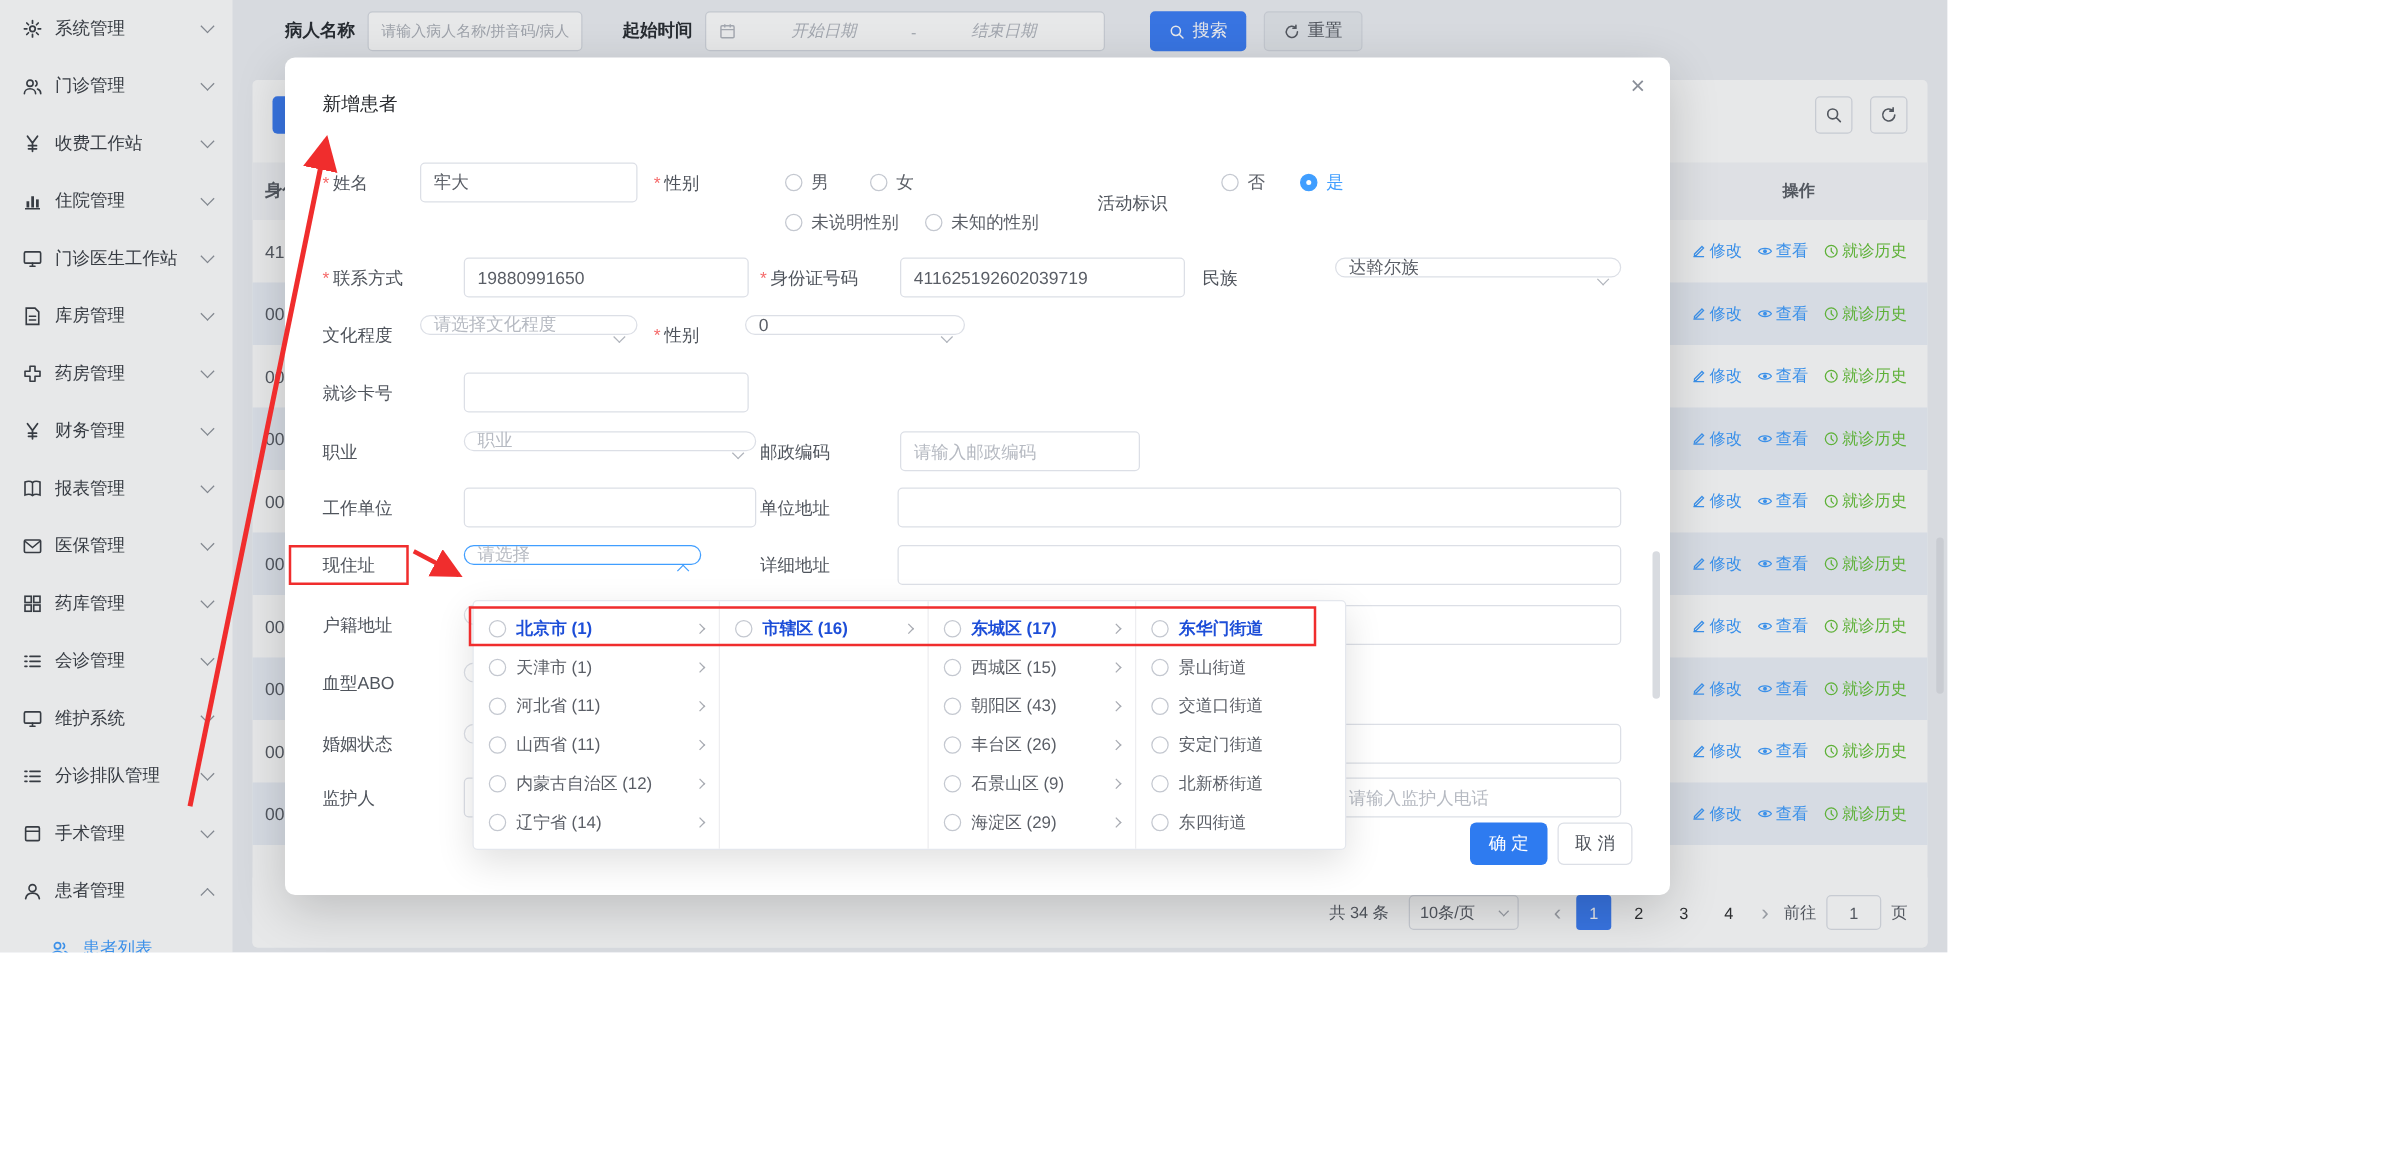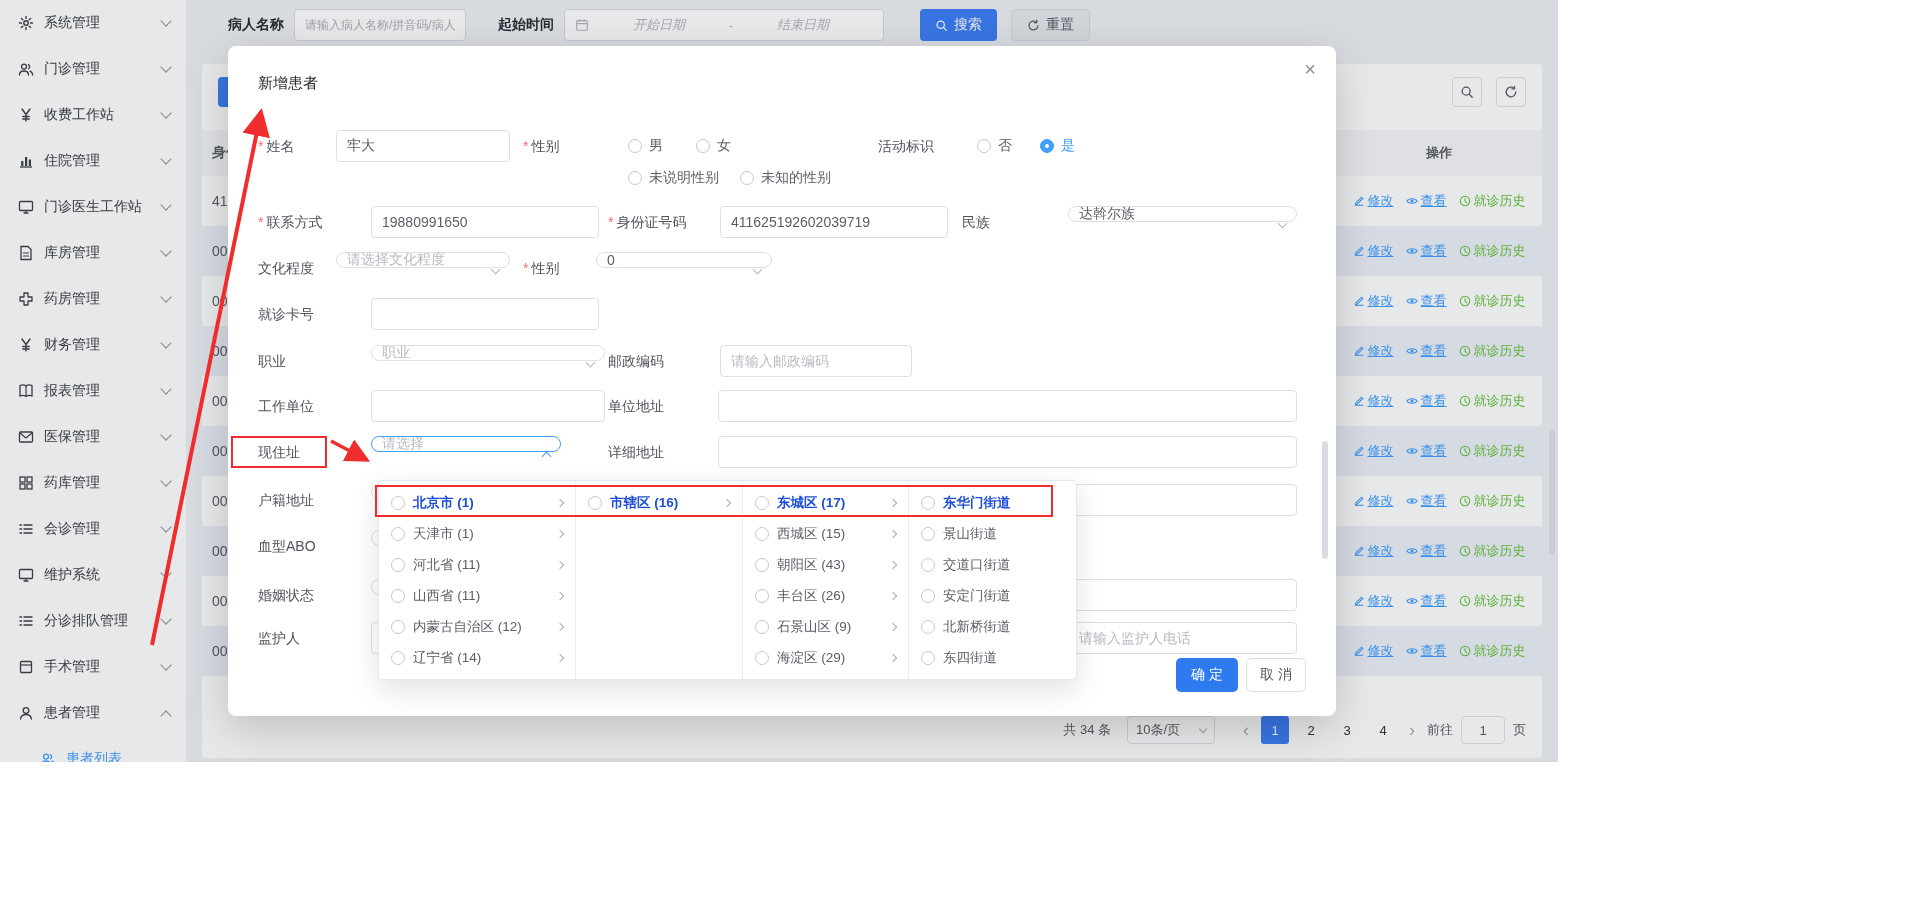--- a/index.html
+++ b/index.html
@@ -38,21 +38,21 @@
   .icon-btn { width:30px; height:30px; border:1px solid #dcdfe6; background:#fff; border-radius:4px; display:flex; align-items:center; justify-content:center; color:#5a5e66; cursor:pointer; }
   .icon-btn svg { width:14px; height:14px; }
 
   .thead { position:absolute; left:0; top:66px; right:0; height:46px; background:#f5f7fa; display:flex; align-items:center; justify-content:space-between; font-weight:700; color:#5a5e66; }
   .tbody { position:absolute; left:0; top:112px; right:0; }
   .trow { height:50px; display:flex; align-items:center; justify-content:space-between; }
   .tbody div.trow:nth-of-type(even) { background:#ecf1f9; }
   .cell-id { width:120px; padding-left:10px; color:#5a5e66; white-space:nowrap; overflow:hidden; }
   .cell-ops { width:206px; display:flex; align-items:center; justify-content:center; gap:12px; font-size:13px; }
   .lnk { display:flex; align-items:center; gap:3px; cursor:pointer; text-decoration:none; white-space:nowrap; }
-  .lnk.blue { color:#409EFF;text-decoration:underline; } .lnk.green { color:#67C23A; }
+  .lnk.blue { color:#409EFF; } .lnk.green { color:#67C23A; }
   .licon { width:12px; height:12px; flex:none; }
 
   .pagination { position:absolute; left:0; right:0; bottom:0; height:56px; display:flex; align-items:center; justify-content:flex-end; gap:8px; padding-right:16px; font-size:13px; color:#5a5e66; background:#fff; border-radius:0 0 4px 4px; }
   .psize { width:88px; height:28px; border:1px solid #dcdfe6; border-radius:4px; display:flex; align-items:center; justify-content:space-between; padding:0 8px; margin:0 16px 0 8px; cursor:pointer; }
   .caret2 { width:6px; height:6px; border-right:1.4px solid #a8abb2; border-bottom:1.4px solid #a8abb2; transform:rotate(45deg); margin-top:-2px; }
   .parrow { font-size:18px; color:#a8abb2; padding:0 4px; cursor:pointer; line-height:1; }
   .pnum { min-width:28px; height:28px; border-radius:3px; display:flex; align-items:center; justify-content:center; cursor:pointer; color:#303133; font-size:13px; }
   .pnum.active { background:#3d7ef7; color:#fff; }
   .pinput { width:44px; height:28px; border:1px solid #dcdfe6; border-radius:4px; text-align:center; font-size:13px; color:#5a5e66; outline:none; font-family:inherit; }
 
@@ -629,21 +629,21 @@
     <input class="minp" style="left: 108px; top: 84px; width: 174px;" value="牢大">
     <span class="mlabel" style="left:295px;top:84px"><i class="star">*</i><span>性别</span></span>
     <label class="radio" style="left:400px;top:84px">
         <span class="rdot"></span>
         <span class="rtext">男</span>
       </label>
     <label class="radio" style="left:468px;top:84px">
         <span class="rdot"></span>
         <span class="rtext">女</span>
       </label>
-    <span class="mlabel" style="left:650px;top:84px">活动标识</span>
+    <span class="mlabel" style="left:650px;top:100px">活动标识</span>
     <label class="radio" style="left:749px;top:84px">
         <span class="rdot"></span>
         <span class="rtext">否</span>
       </label>
     <label class="radio on" style="left:812px;top:84px">
         <span class="rdot"></span>
         <span class="rtext">是</span>
       </label>
     <label class="radio" style="left:400px;top:116px">
         <span class="rdot"></span>

